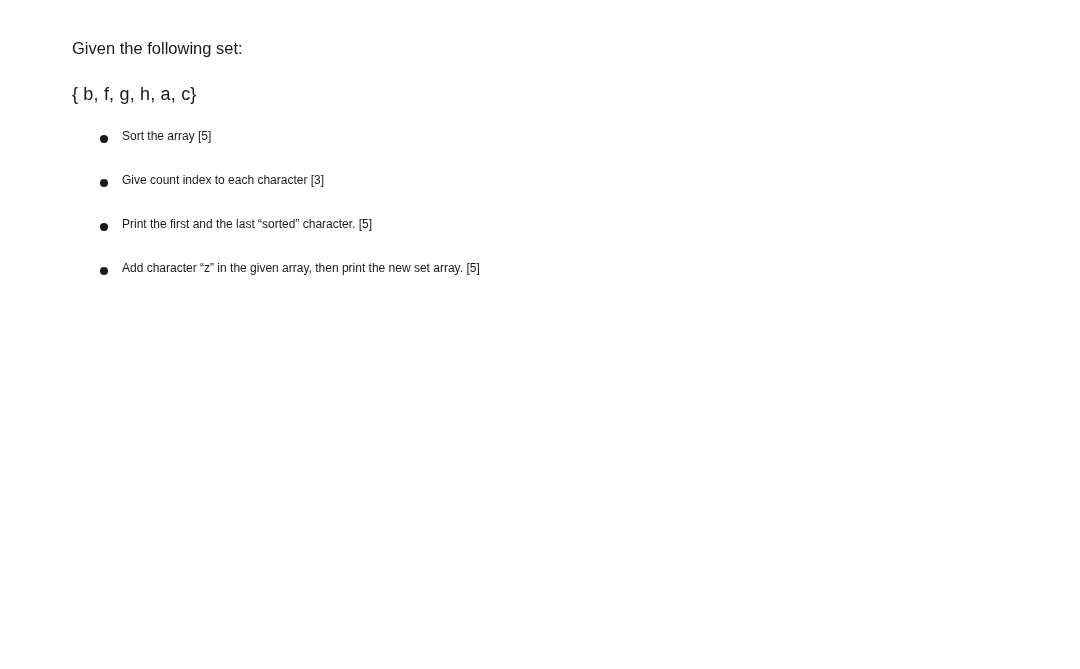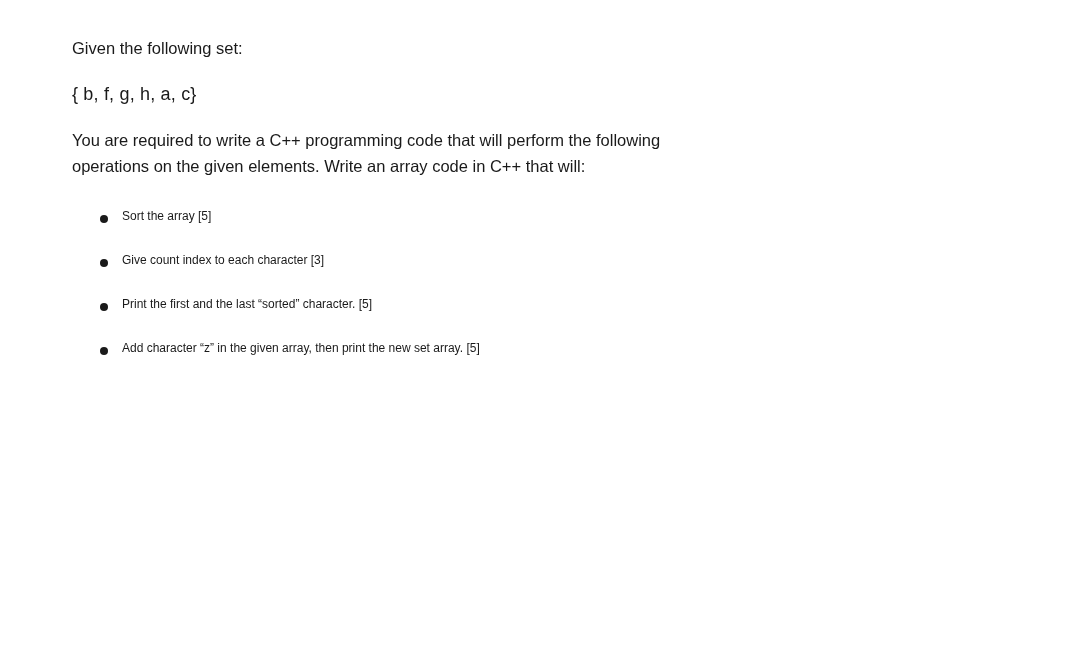--- a/index.html
+++ b/index.html
@@ -79,24 +79,20 @@
   </style>
 </head>
 <body>
 
 <div class="page-container">
 
   <p class="intro-text">Given the following set:</p>
 
   <p class="set-text">{ b, f, g, h, a, c}</p>
 
-  <div class="description-text">
-    <span>You are required to write a C++ programming code that will perform the following</span><br>
-    <span>operations on the given elements. Write an array code in C++ that will:</span>
-  </div>
 
   <ul class="task-list">
 
   <li>
         <span class="bullet"></span>
         <span class="task-content">Sort the array  [5]</span>
       </li>
       <li>
         <span class="bullet"></span>
         <span class="task-content">Give count index to each character  [3]</span>

